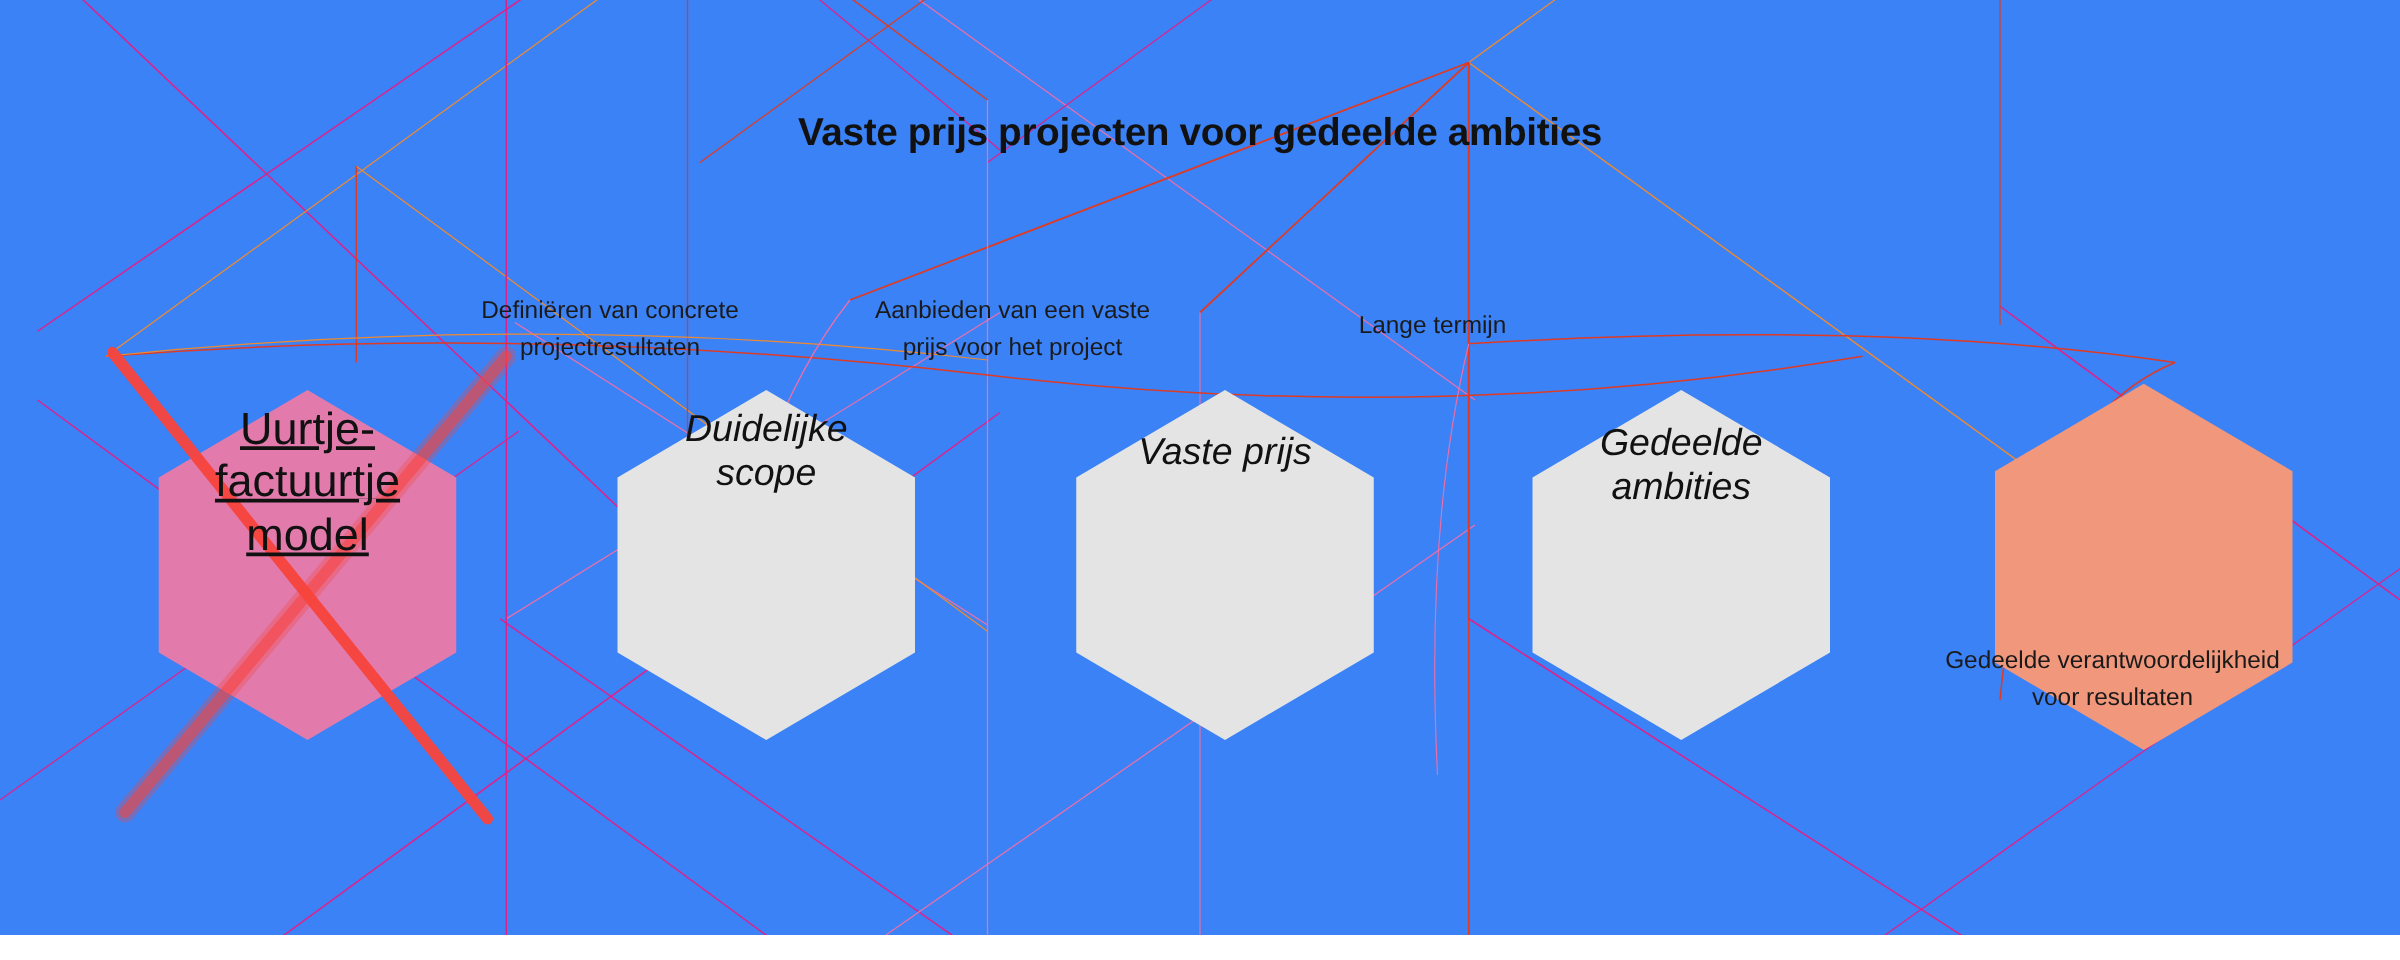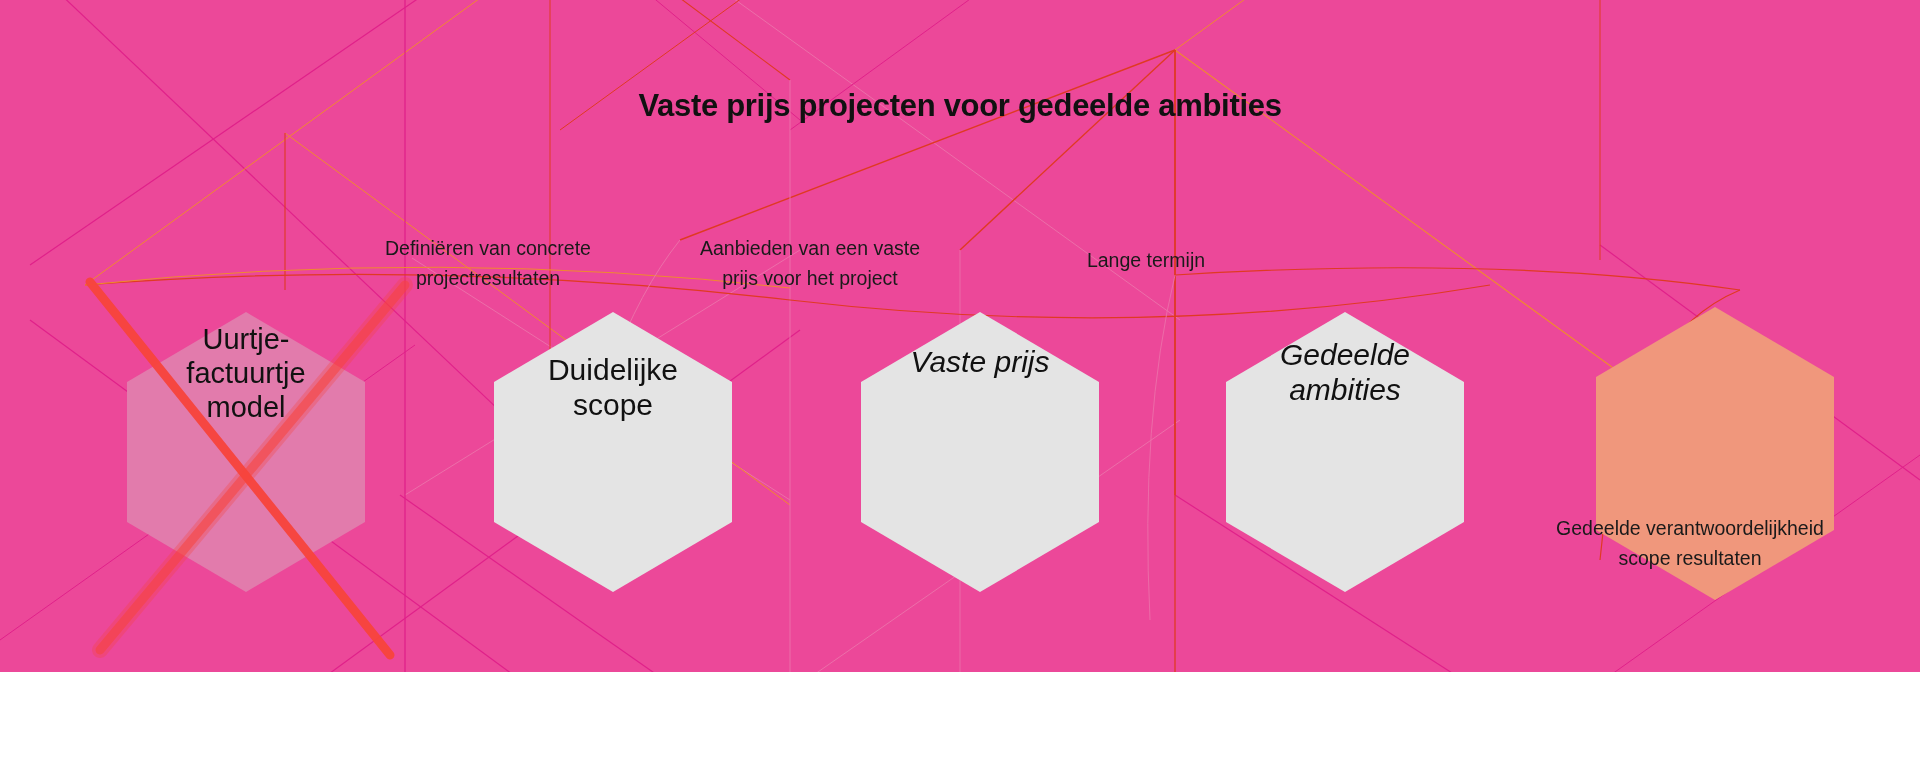--- a/index.html
+++ b/index.html
@@ -1,20 +1,20 @@
 <!DOCTYPE html>
 <html><head>
 <meta charset="utf-8">
 <style>
   html,body{margin:0;padding:0;}
   body{
     width:1920px;height:768px;background:#ffffff;overflow:hidden;
     font-family:"Liberation Sans", sans-serif;
   }
-  #stage{position:relative;width:1920px;height:672px;overflow:hidden;background:#ec4899;}
+  #stage{position:relative;width:1920px;height:748px;overflow:hidden;background:#3b82f6;}
   #bg-lattice{position:absolute;left:0;top:0;width:1920px;height:768px;}
   #hex-layer{position:absolute;left:0;top:0;width:1920px;height:768px;}
 
   .title{
     position:absolute;
     left:0;right:0;top:88px;
     text-align:center;
     font-size:31px;
     font-weight:bold;
     letter-spacing:-0.3px;
@@ -33,21 +33,21 @@
 
   .hex-label{
     position:absolute;
     text-align:center;
     color:#111111;
     line-height:1.18;
     white-space:pre-line;
     pointer-events:none;
   }
   .hex-label.sz-big{font-size:30px;}
-  .hex-label.sz-med{font-size:29px;}
+  .hex-label.sz-med{font-size:36px;text-decoration:underline;}
 
   .caption{
     position:absolute;
     text-align:center;
     font-size:19.5px;
     color:#1a1a1a;
     line-height:30px;
     white-space:pre-line;
   }
 </style>
@@ -132,26 +132,26 @@
 
   <div class="conn-label" style="left:690px;top:233px;width:240px;">Aanbieden van een vaste
 prijs voor het project</div>
 
   <div class="conn-label" style="left:1010px;top:245px;width:272px;">Lange termijn</div>
 
   <div class="hex-label sz-med" style="left:116px;top:322px;width:260px;">Uurtje-
 factuurtje
 model</div>
 
-  <div class="hex-label sz-big" style="left:483px;top:352px;width:260px;">Duidelijke
+  <div class="hex-label sz-big" style="left:483px;top:326px;width:260px;font-style:italic;">Duidelijke
 scope</div>
 
   <div class="hex-label sz-big" style="left:850px;top:344px;width:260px;font-style:italic;">Vaste prijs</div>
 
   <div class="hex-label sz-big" style="left:1215px;top:337px;width:260px;font-style:italic;">Gedeelde
 ambities</div>
 
 
 
   <div class="caption" style="left:1500px;top:513px;width:380px;">Gedeelde verantwoordelijkheid
-scope resultaten</div>
+voor resultaten</div>
 
 </div>
 
 </body></html>

